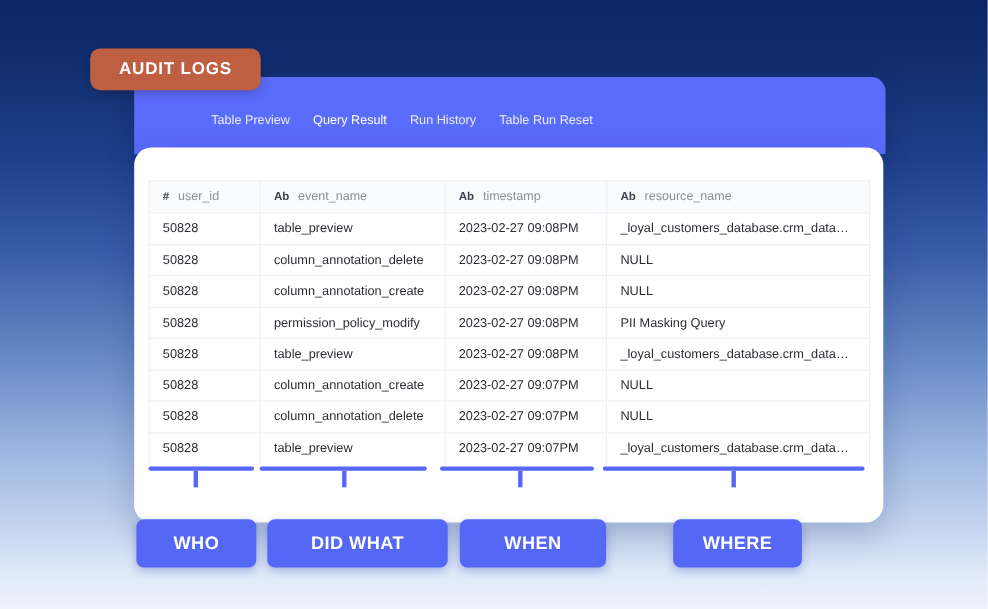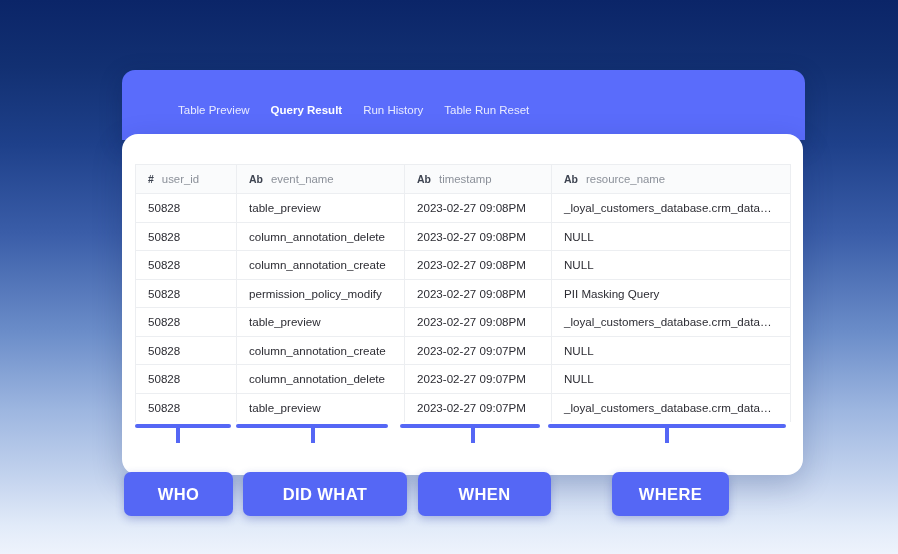--- a/index.html
+++ b/index.html
@@ -57,35 +57,35 @@
     top: 70px;
     width: 683px;
     height: 70px;
     background: #5a6cfb;
     border-radius: 13px 13px 0 0;
     z-index: 10;
     box-shadow: 0 6px 22px rgba(10,25,80,0.30);
   }
   #tabs {
     position: absolute;
-    left: 56px;
+    left: 70px;
     top: 34px;
     display: flex;
     align-items: center;
     gap: 21px;
   }
   .tab {
     color: #e8ebff;
     font-size: 11.5px;
     white-space: nowrap;
     cursor: pointer;
   }
   .tab.active {
     color: #ffffff;
-    font-weight: bold;
+    font-weight: normal;
   }
 
   
   #card {
     position: absolute;
     left: 122px;
     top: 134px;
     width: 681px;
     height: 341px;
     background: #ffffff;
@@ -173,20 +173,23 @@
     font-weight: bold;
     letter-spacing: 0.4px;
     white-space: nowrap;
   }
 </style>
 </head>
 <body>
 
 <div id="stage">
 
+  <div id="audit-badge">
+    <span class="label">AUDIT LOGS</span>
+  </div>
 
   <div id="panel">
     <div id="tabs">
         <div class="tab">Table Preview</div>
         <div class="tab active">Query Result</div>
         <div class="tab">Run History</div>
         <div class="tab">Table Run Reset</div>
       </div>
   </div>
 

